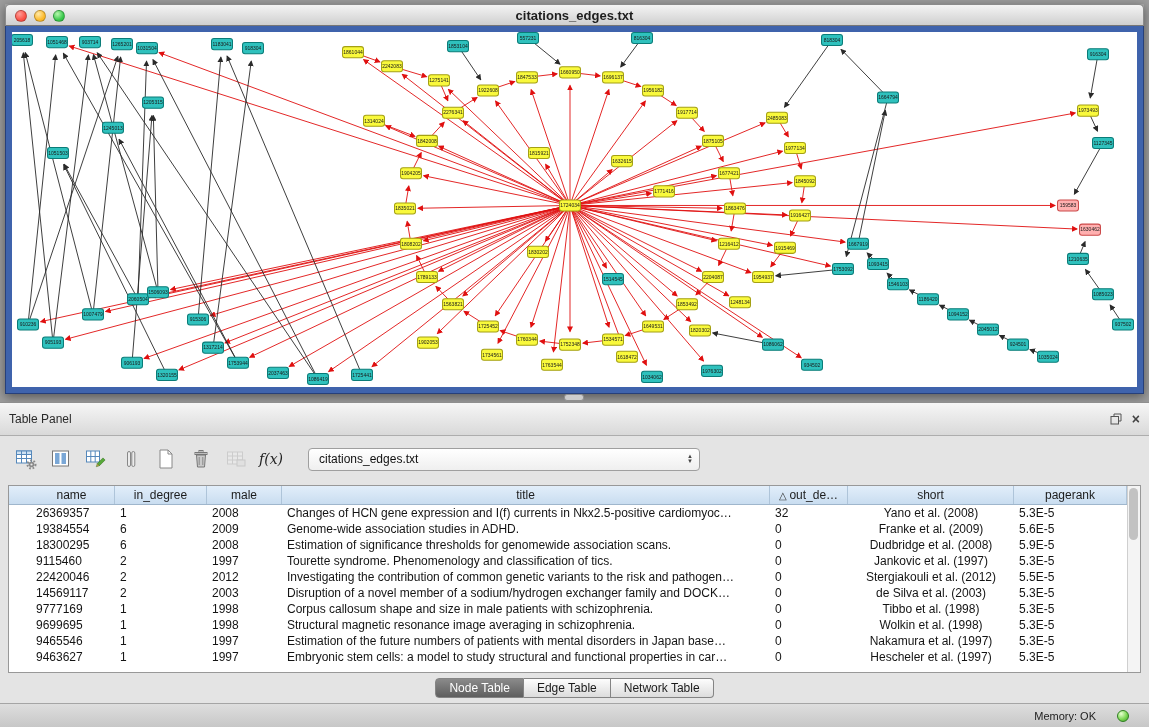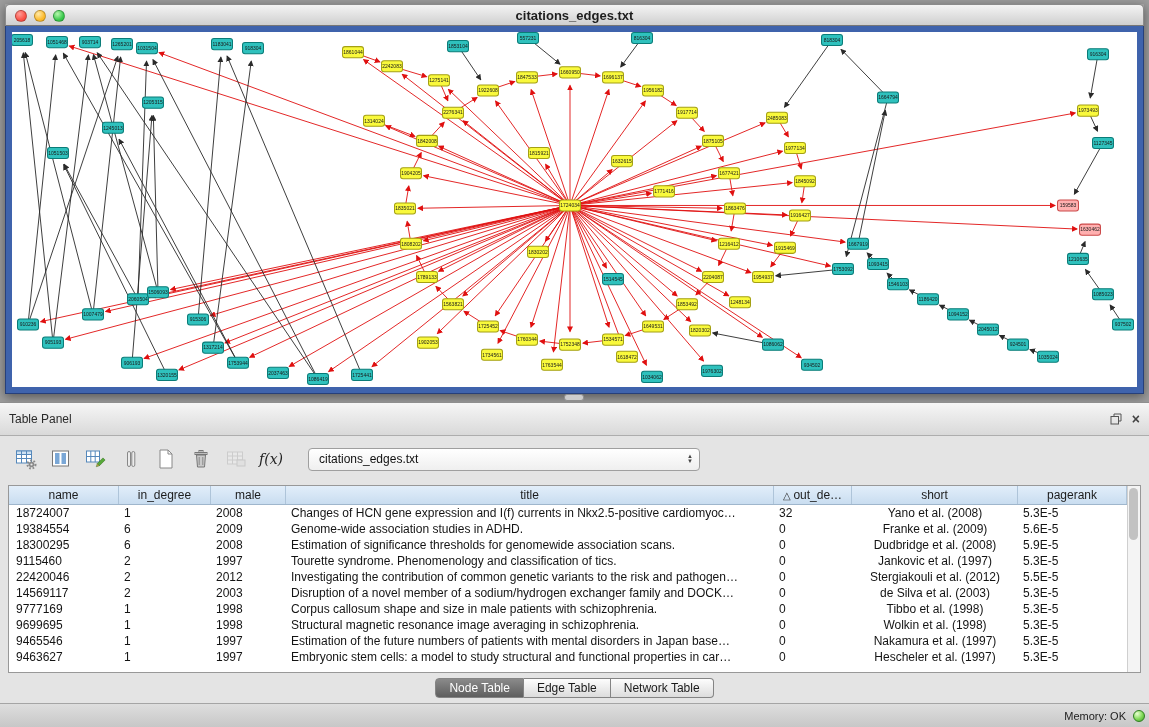--- a/index.html
+++ b/index.html
@@ -55,42 +55,42 @@
     background:#ffffff; border:1px solid #989898; overflow:hidden; display:flex; }
   .table-main { flex:1; overflow:hidden; }
   .header-row { display:flex; height:19px; background:linear-gradient(#e2eefa,#c9ddf0);
     border-bottom:1px solid #9fb6cc; }
   .th { font-size:12px; color:#1c1c1c; text-align:center; line-height:18px;
     border-right:1px solid #aec4d9; overflow:hidden; white-space:nowrap; }
   .sort { font-size:10px; color:#333; }
   .tr { display:flex; height:16px; line-height:16px; background:#fff; }
   .td { font-size:12px; color:#141414; overflow:hidden; white-space:nowrap;
     padding:0 5px; }
-  .c0 { width:110px; } .c1 { width:92px; } .c2 { width:75px; } .c3 { width:488px; }
+  .c0 { width:86px;margin-left:20px; } .c1 { width:92px; } .c2 { width:75px; } .c3 { width:488px; }
   .c4 { width:78px; } .c5 { width:166px; } .c6 { flex:1; }
   .td.c0 { padding-left:7px; }
   .td.c5 { text-align:center; }
   .vscroll { width:13px; border-left:1px solid #cfcfcf; background:#f4f4f4; position:relative; }
   .vthumb { position:absolute; top:2px; left:1px; width:9px; height:52px;
     border-radius:5px; background:#c2c2c2; }
 
   .tabs { position:absolute; left:0; top:275px; width:100%; display:flex;
     justify-content:center; }
   .tab { height:20px; line-height:18px; padding:0 13px; font-size:12px; color:#1b1b1b;
     background:linear-gradient(#fdfdfd,#dcdcdc); border:1px solid #848484;
     border-left:none; }
   .tab:first-child { border-left:1px solid #848484; border-radius:4px 0 0 4px; }
   .tab:last-child { border-radius:0 4px 4px 0; }
   .tab.sel { background:linear-gradient(#8a8a8a,#5e5e5e); color:#ffffff; }
 
   
   #status-bar { position:absolute; left:0; bottom:0; width:100%; height:24px;
     background:linear-gradient(#dedede,#c7c7c7); border-top:1px solid #a5a5a5;
-    display:flex; align-items:center; justify-content:flex-end; gap:7px;
-    padding-right:4px; font-size:11px; color:#222; }
+    display:flex; align-items:center; justify-content:flex-end; gap:21px;
+    padding-right:20px; font-size:11px; color:#222; }
   .mem-dot { width:12px; height:12px; border-radius:50%; border:1px solid #2e7f1f;
     background:radial-gradient(circle at 32% 28%, #e9ffd2, #7ed855 55%, #3f9c2c); }
 </style>
 </head>
 <body>
 
 <div id="net-window">
   <div class="titlebar">
     <div class="lights">
       <div class="light red"></div>
@@ -730,21 +730,21 @@
           <div class="th c0"><span>name</span></div>
           <div class="th c1"><span>in_degree</span></div>
           <div class="th c2"><span>male</span></div>
           <div class="th c3"><span>title</span></div>
           <div class="th c4"><span class="sort">△ </span><span>out_de…</span></div>
           <div class="th c5"><span>short</span></div>
           <div class="th c6"><span>pagerank</span></div>
         </div>
       <div id="table-body">
           <div class="tr">
-            <div class="td c0">18724007</div>
+            <div class="td c0">26369357</div>
             <div class="td c1">1</div>
             <div class="td c2">2008</div>
             <div class="td c3">Changes of HCN gene expression and I(f) currents in Nkx2.5-positive cardiomyoc…</div>
             <div class="td c4">32</div>
             <div class="td c5">Yano et al. (2008)</div>
             <div class="td c6">5.3E-5</div>
           </div>
           <div class="tr">
             <div class="td c0">19384554</div>
             <div class="td c1">6</div>

